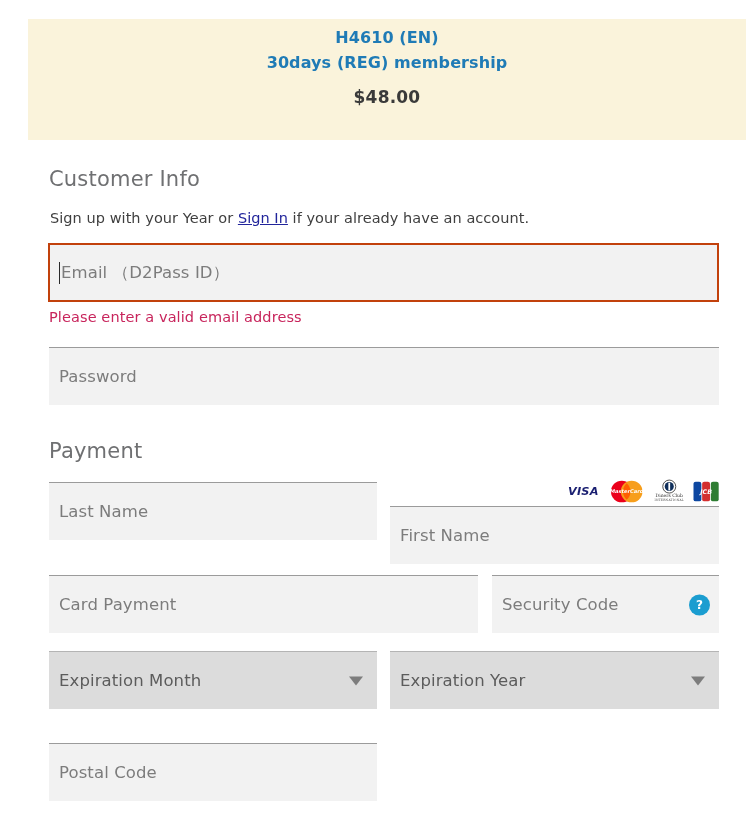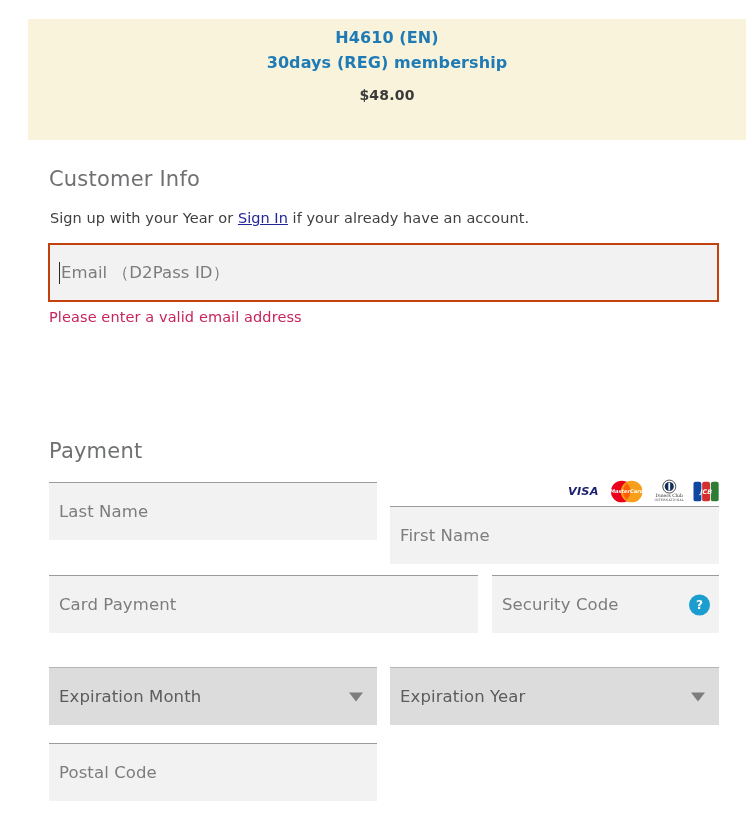--- a/index.html
+++ b/index.html
@@ -34,21 +34,21 @@
   }
   .banner-title {
     color: #1f7bb6;
     font-size: 16px;
     font-weight: bold;
     line-height: 25px;
     letter-spacing: 0.1px;
   }
   .banner-price {
     color: #3a3a3a;
-    font-size: 14px;
+    font-size: 17px;
     font-weight: bold;
     margin-top: 12px;
     letter-spacing: 0.2px;
   }
 
   
   .section-heading {
     position: absolute;
     left: 49px;
     color: #6f7072;
@@ -149,21 +149,20 @@
     background: #dcdcdc;
     border: none;
     border-top: 1px solid #b4b4b4;
     display: flex;
     align-items: center;
     padding-left: 10px;
     font-size: 16.5px;
     color: #5c5c5c;
     letter-spacing: 0.1px;
     cursor: pointer;
-    margin-top: 16px;
   }
   #exp-month-select { left: 49px;  top: 651px; width: 328px; height: 58px; }
   #exp-year-select  { left: 390px; top: 651px; width: 329px; height: 58px; }
   .select-arrow {
     position: absolute;
     right: 14px;
     top: 50%;
     transform: translateY(-50%);
     width: 0; height: 0;
     border-left: 7px solid transparent;
@@ -205,20 +204,23 @@
     <span>Sign up with your Year or </span><a href="#">Sign In</a><span> if your already have an account.</span>
   </div>
 
   <div class="field focused" id="email-field">
     <span class="caret"></span>
     <span>Email （D2Pass ID）</span>
   </div>
 
   <div id="email-error">Please enter a valid email address</div>
 
+  <div class="field" id="password-field">
+    <span>Password</span>
+  </div>
 
   <div class="section-heading" id="payment-heading">Payment</div>
 
   <div class="card-logos">
 
     <svg class="logo" width="34" height="12" viewBox="0 0 34 12">
       <text x="0" y="10.5" font-family="DejaVu Sans, sans-serif" font-size="11.5" font-weight="bold" font-style="italic" fill="#1a1f71" letter-spacing="0.2">VISA</text>
     </svg>
 
     <svg class="logo" width="36" height="23" viewBox="0 0 36 23">

